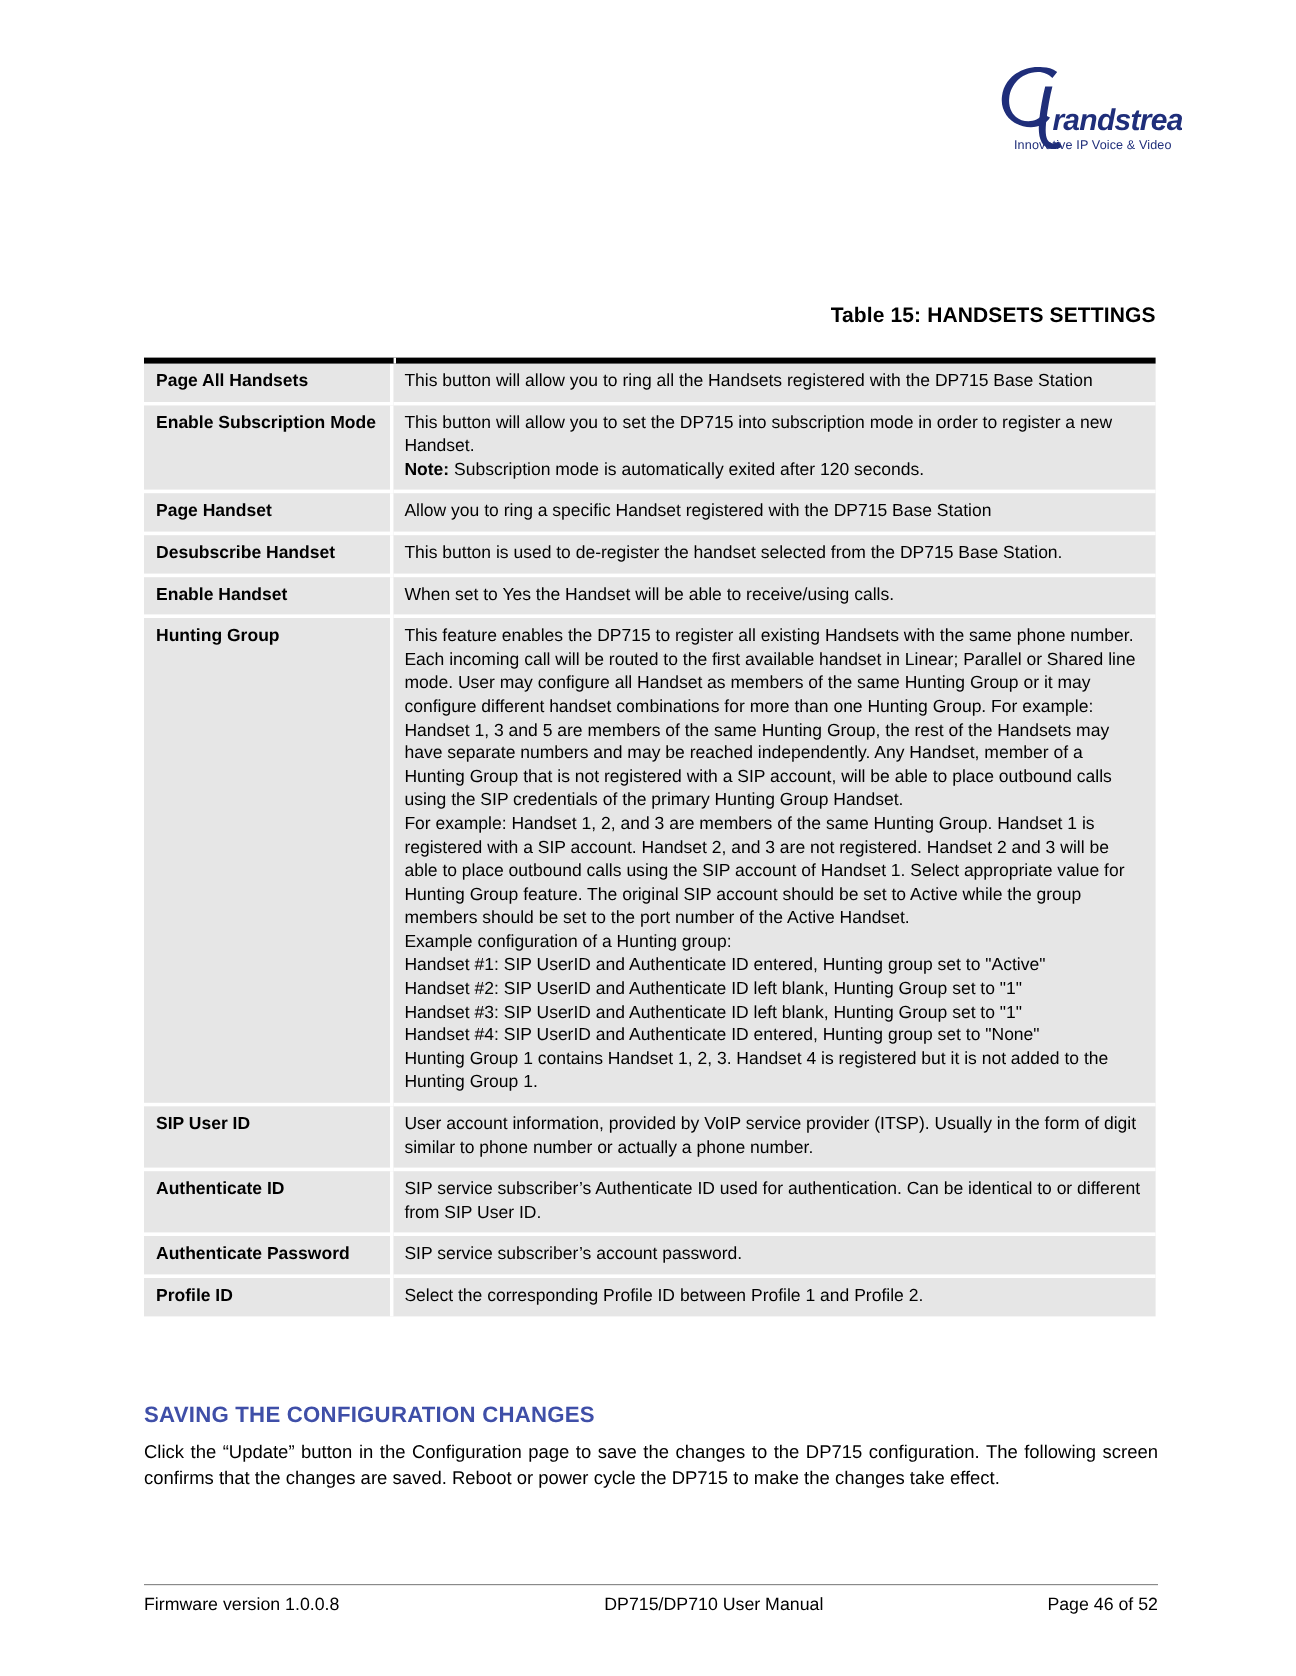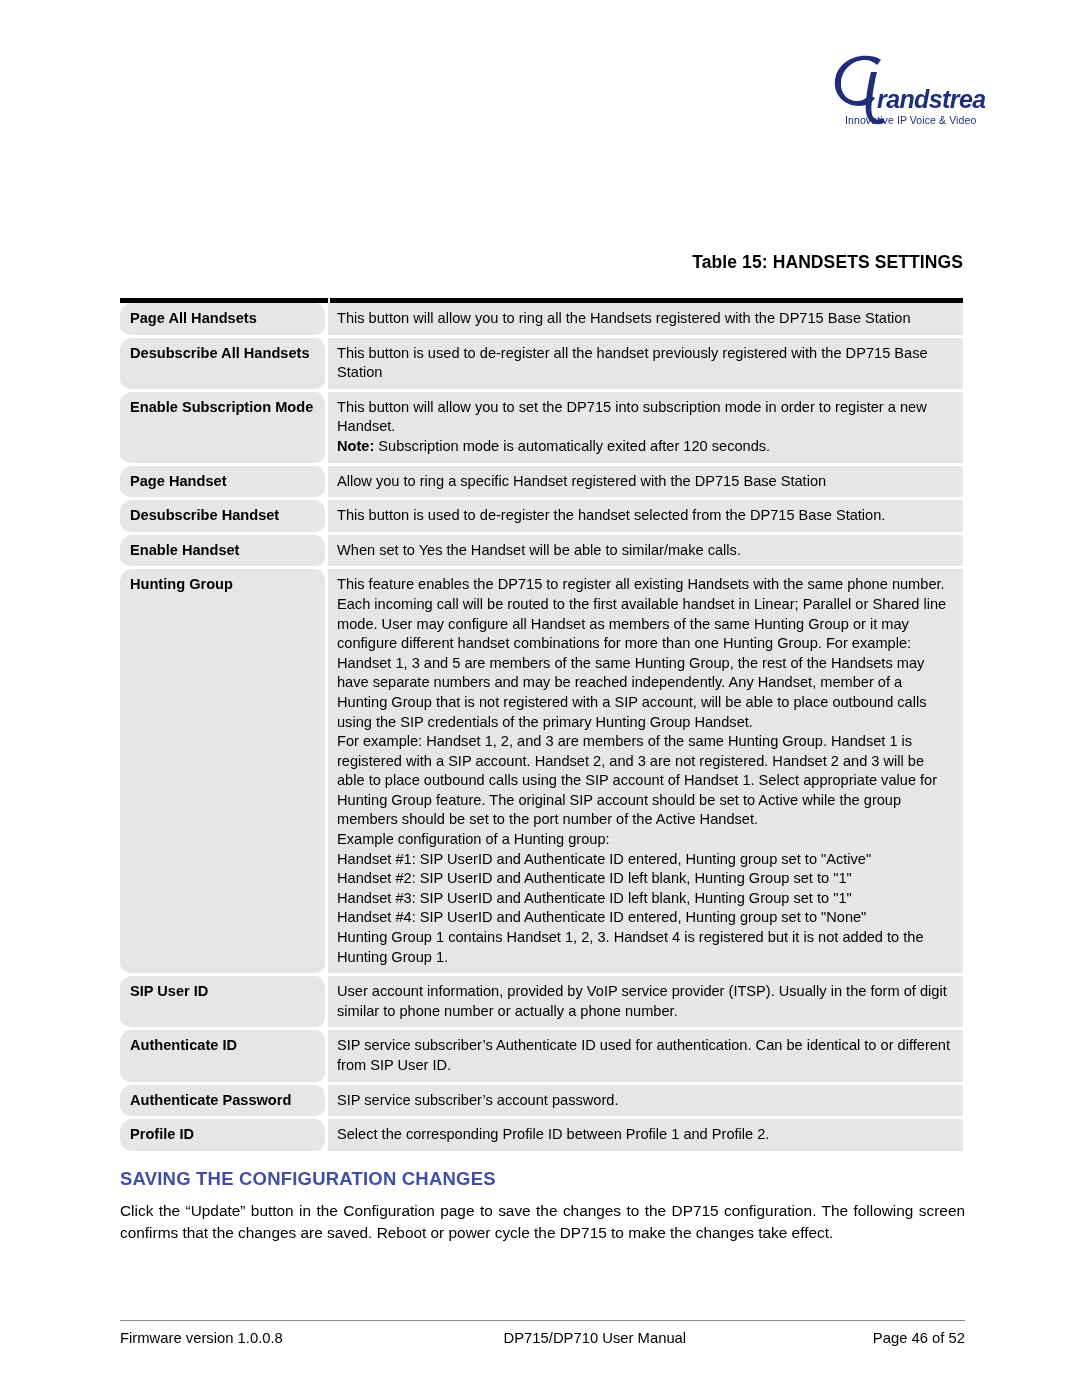--- a/index.html
+++ b/index.html
@@ -86,21 +86,20 @@
     font-size: 14.6px;
     line-height: 19.6px;
     border-bottom: 3px solid #ffffff;
     border-right: 0;
   }
   table.settings td.label {
     width: 208px;
     font-weight: bold;
     padding-left: 10px;
     border-right: 3px solid #ffffff;
-    border-radius: 12px;
   }
   table.settings td.desc {
     width: 635px;
     font-weight: normal;
   }
   table.settings tr:last-child td { border-bottom: 0; }
 
   .desc p { margin: 0; }
   .desc .note-lead { font-weight: bold; }
 
@@ -181,26 +180,20 @@
     <div class="table-top-rule"></div>
     <table class="settings">
       <tbody id="tbody">
           <tr>
             <td class="label">Page All Handsets</td>
             <td class="desc">
               <p>This button will allow you to ring all the Handsets registered with the DP715 Base Station</p>
             </td>
           </tr>
           <tr>
-            <td class="label">Desubscribe All Handsets</td>
-            <td class="desc">
-              <p>This button is used to de-register all the handset previously registered with the DP715 Base Station</p>
-            </td>
-          </tr>
-          <tr>
             <td class="label">Enable Subscription Mode</td>
             <td class="desc">
               <p>This button will allow you to set the DP715 into subscription mode in order to register a new Handset.</p>
               <p><span class="note-lead">Note:</span><span> Subscription mode is automatically exited after 120 seconds.</span></p>
             </td>
           </tr>
           <tr>
             <td class="label">Page Handset</td>
             <td class="desc">
               <p>Allow you to ring a specific Handset registered with the DP715 Base Station</p>
@@ -208,21 +201,21 @@
           </tr>
           <tr>
             <td class="label">Desubscribe Handset</td>
             <td class="desc">
               <p>This button is used to de-register the handset selected from the DP715 Base Station.</p>
             </td>
           </tr>
           <tr>
             <td class="label">Enable Handset</td>
             <td class="desc">
-              <p>When set to Yes the Handset will be able to similar/make calls.</p>
+              <p>When set to Yes the Handset will be able to receive/using calls.</p>
             </td>
           </tr>
           <tr>
             <td class="label">Hunting Group</td>
             <td class="desc">
               <p>This feature enables the DP715 to register all existing Handsets with the same phone number. Each incoming call will be routed to the first available handset in Linear; Parallel or Shared line mode. User may configure all Handset as members of the same Hunting Group or it may configure different handset combinations for more than one Hunting Group. For example: Handset 1, 3 and 5 are members of the same Hunting Group, the rest of the Handsets may have separate numbers and may be reached independently. Any Handset, member of a Hunting Group that is not registered with a SIP account, will be able to place outbound calls using the SIP credentials of the primary Hunting Group Handset.</p>
               <p>For example: Handset 1,  2, and 3 are members of the same Hunting Group. Handset 1 is registered with a SIP account. Handset 2, and 3 are not registered. Handset 2 and 3 will be able to place outbound calls using the SIP account of Handset 1. Select appropriate value for Hunting Group feature. The original SIP account should be set to Active while the group members should be set to the port number of the Active Handset.</p>
               <p>Example configuration of a  Hunting group:</p>
               <p>Handset #1: SIP UserID and Authenticate ID entered, Hunting group set to "Active"</p>
               <p>Handset #2: SIP UserID and Authenticate ID left blank, Hunting Group set to "1"</p>

